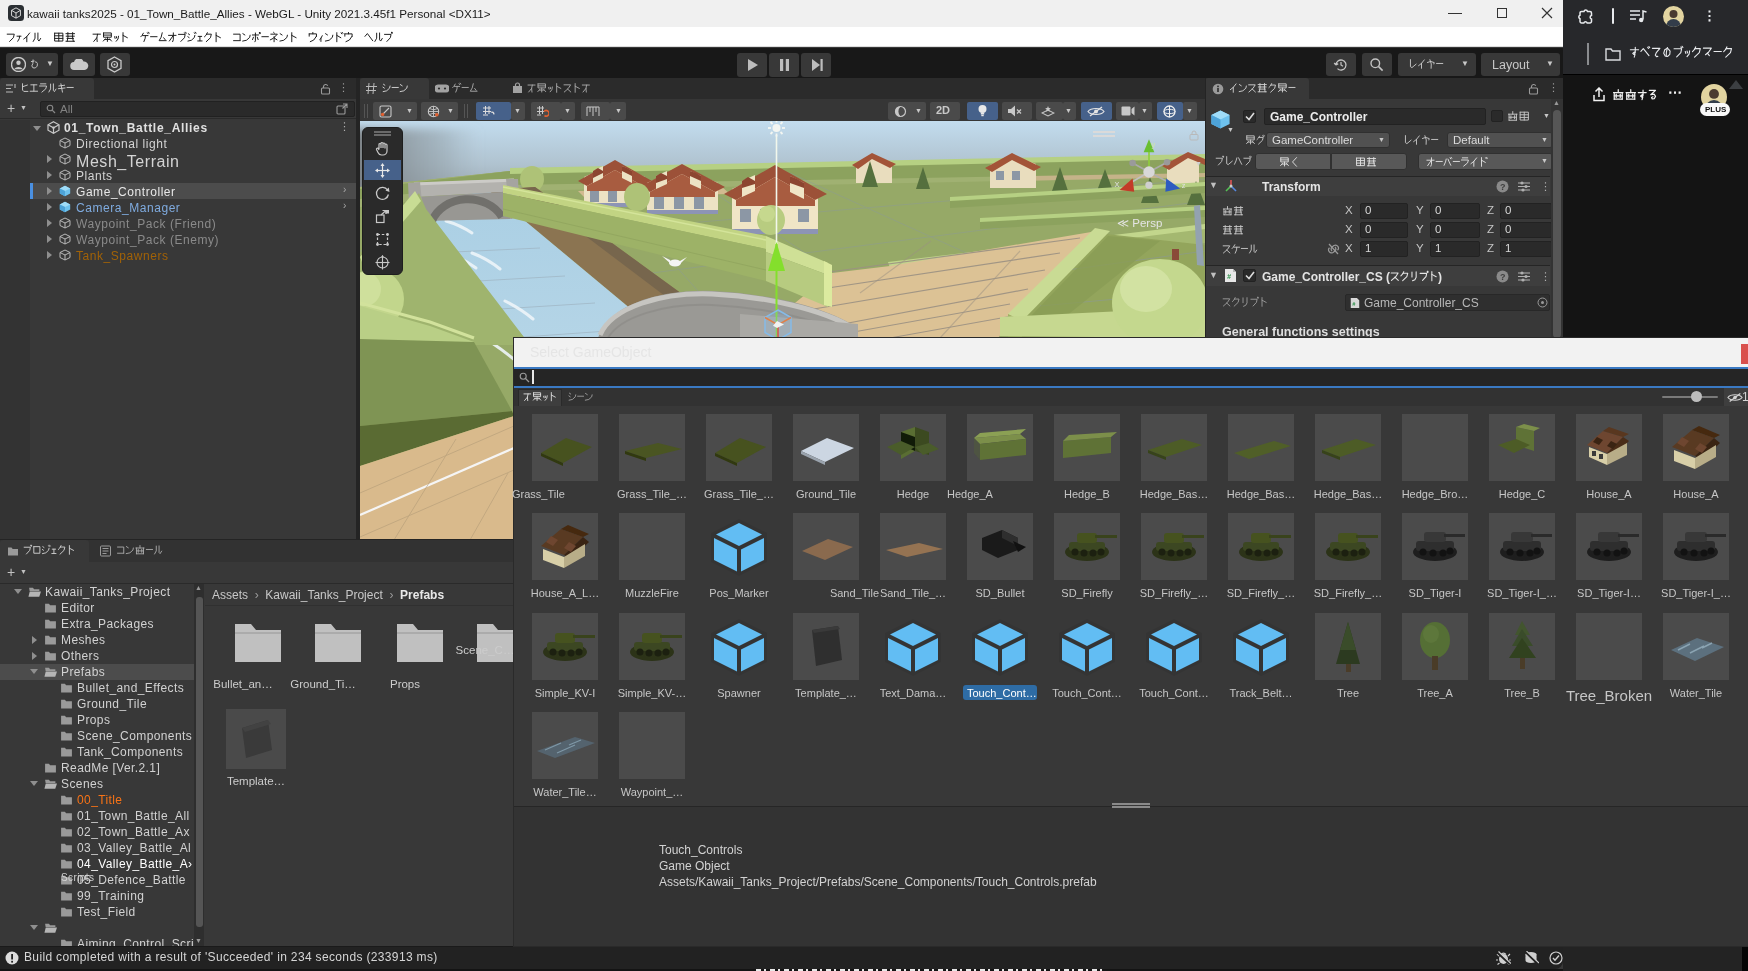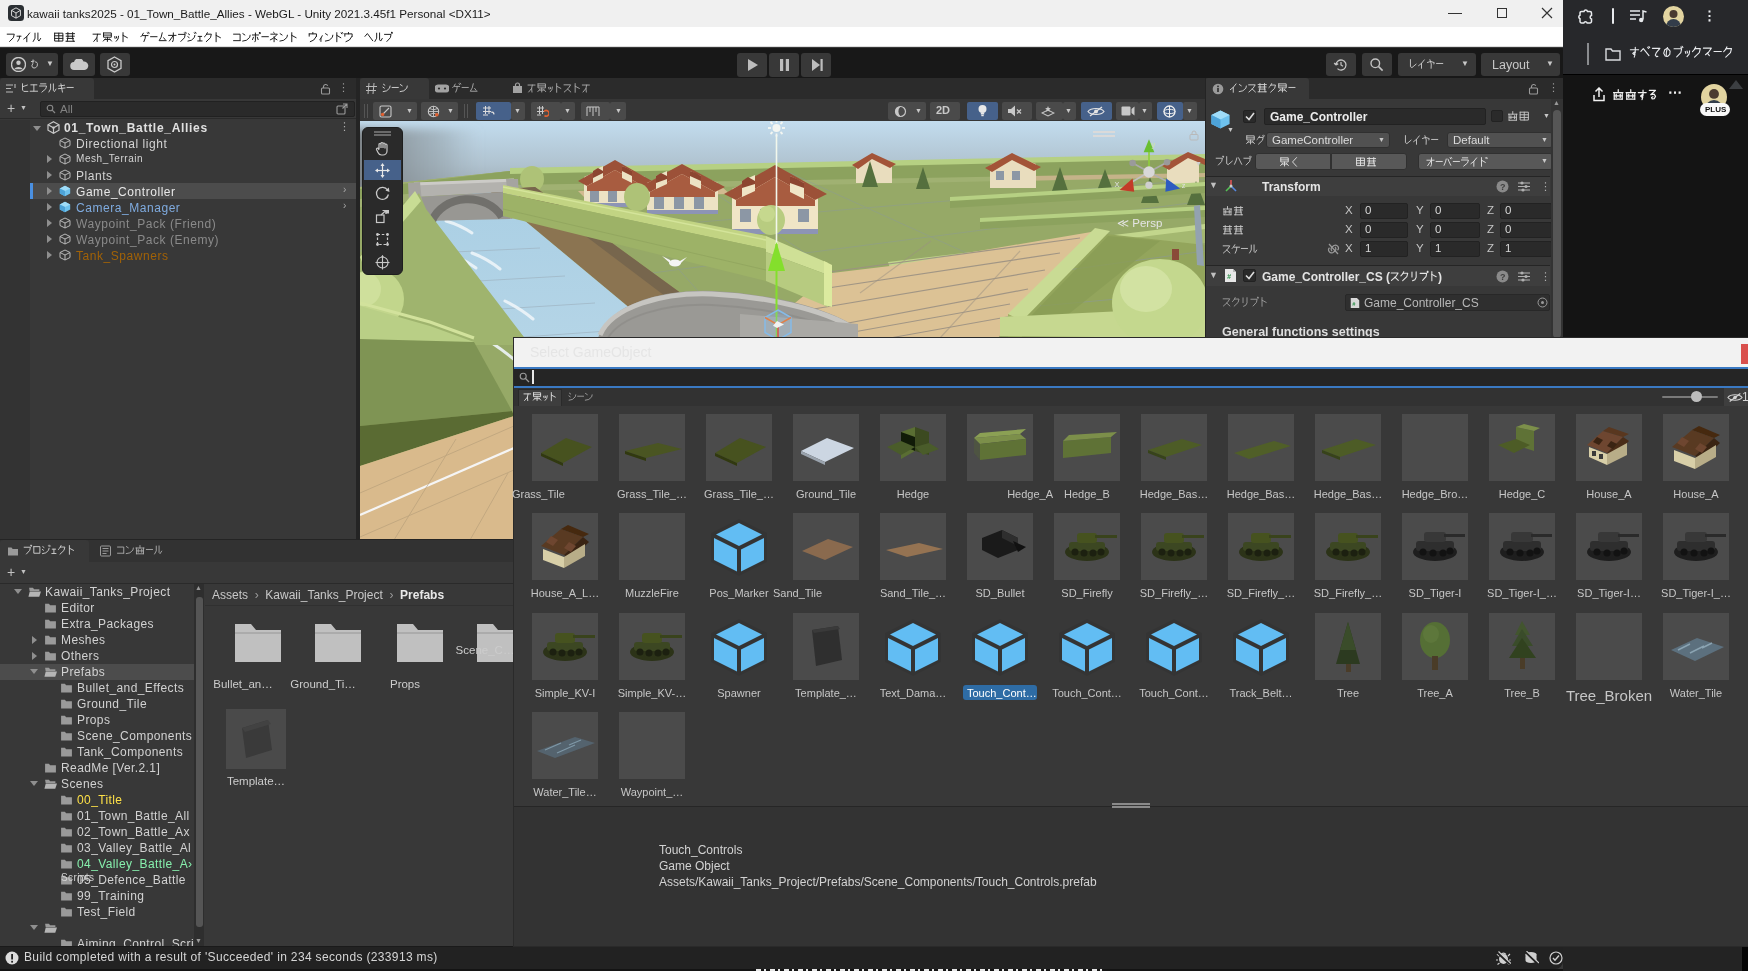--- a/index.html
+++ b/index.html
@@ -314,21 +314,21 @@
 <svg class="ab" style="left:59px;top:137px" width="12" height="12" viewBox="0 0 12 12">
     <use href="#cube"></use>
   </svg>
 <div class="txt" style="left:76px;top:137px;font-size:12px;letter-spacing:0.55px;color:#d4d4d4;font-weight:normal">Directional light</div>
 <svg class="ab" style="left:47px;top:155px" width="5" height="8" viewBox="0 0 5 8">
     <use href="#exp"></use>
   </svg>
 <svg class="ab" style="left:59px;top:153px" width="12" height="12" viewBox="0 0 12 12">
     <use href="#cube"></use>
   </svg>
-<div class="txt" style="left:76px;top:153px;font-size:10px;letter-spacing:0.55px;color:#d4d4d4;font-weight:normal">Mesh_Terrain</div>
+<div class="txt" style="left:76px;top:153px;font-size:16px;letter-spacing:0.55px;color:#d4d4d4;font-weight:normal">Mesh_Terrain</div>
 <svg class="ab" style="left:47px;top:171px" width="5" height="8" viewBox="0 0 5 8">
     <use href="#exp"></use>
   </svg>
 <svg class="ab" style="left:59px;top:169px" width="12" height="12" viewBox="0 0 12 12">
     <use href="#cube"></use>
   </svg>
 <div class="txt" style="left:76px;top:169px;font-size:12px;letter-spacing:0.55px;color:#d4d4d4;font-weight:normal">Plants</div>
 <svg class="ab" style="left:47px;top:187px" width="5" height="8" viewBox="0 0 5 8">
     <use href="#exp"></use>
   </svg>
@@ -485,37 +485,37 @@
 <svg class="ab" style="left:30px;top:781px" width="8" height="5" viewBox="0 0 8 5">
     <use href="#expd"></use>
   </svg>
 <svg class="ab" style="left:44px;top:777px" width="13" height="13" viewBox="0 0 12 12">
     <use href="#foldo"></use>
   </svg>
 <div class="txt" style="left:61px;top:777px;font-size:12px;letter-spacing:0.4px;color:#d2d2d2">Scenes</div>
 <svg class="ab" style="left:60px;top:793px" width="13" height="13" viewBox="0 0 12 12">
     <use href="#fold"></use>
   </svg>
-<div class="txt" style="left:77px;top:793px;font-size:12px;letter-spacing:0.4px;color:#fde047">00_Title</div>
+<div class="txt" style="left:77px;top:793px;font-size:12px;letter-spacing:0.4px;color:#f97316">00_Title</div>
 <svg class="ab" style="left:60px;top:809px" width="13" height="13" viewBox="0 0 12 12">
     <use href="#fold"></use>
   </svg>
 <div class="txt" style="left:77px;top:809px;font-size:12px;letter-spacing:0.4px;color:#d2d2d2">01_Town_Battle_All</div>
 <svg class="ab" style="left:60px;top:825px" width="13" height="13" viewBox="0 0 12 12">
     <use href="#fold"></use>
   </svg>
 <div class="txt" style="left:77px;top:825px;font-size:12px;letter-spacing:0.4px;color:#d2d2d2">02_Town_Battle_Ax</div>
 <svg class="ab" style="left:60px;top:841px" width="13" height="13" viewBox="0 0 12 12">
     <use href="#fold"></use>
   </svg>
 <div class="txt" style="left:77px;top:841px;font-size:12px;letter-spacing:0.4px;color:#d2d2d2">03_Valley_Battle_Al</div>
 <svg class="ab" style="left:60px;top:857px" width="13" height="13" viewBox="0 0 12 12">
     <use href="#fold"></use>
   </svg>
-<div class="txt" style="left:77px;top:857px;font-size:12px;letter-spacing:0.4px;color:#86efac">04_Valley_Battle_A›</div>
+<div class="txt" style="left:77px;top:857px;font-size:12px;letter-spacing:0.4px;color:#ffffff">04_Valley_Battle_A›</div>
 <svg class="ab" style="left:60px;top:873px" width="13" height="13" viewBox="0 0 12 12">
     <use href="#fold"></use>
   </svg>
 <div class="txt" style="left:77px;top:873px;font-size:12px;letter-spacing:0.4px;color:#d2d2d2">05_Defence_Battle</div>
 <svg class="ab" style="left:60px;top:889px" width="13" height="13" viewBox="0 0 12 12">
     <use href="#fold"></use>
   </svg>
 <div class="txt" style="left:77px;top:889px;font-size:12px;letter-spacing:0.4px;color:#d2d2d2">99_Training</div>
 <svg class="ab" style="left:60px;top:905px" width="13" height="13" viewBox="0 0 12 12">
     <use href="#fold"></use>
@@ -1724,21 +1724,21 @@
 <div class="txt" style="left:793px;top:488px;width:106px;margin-left:-20px;text-align:center;font-size:11px;color:#c6c6c6">Ground_Tile</div>
 <div class="ab" style="left:880px;top:414px;width:66px;height:67px;background:#4b4b4b"></div>
 <svg class="ab" style="left:881px;top:417px" width="64" height="62" viewBox="0 0 64 62">
     <use href="#t_hedge"></use>
   </svg>
 <div class="txt" style="left:880px;top:488px;width:106px;margin-left:-20px;text-align:center;font-size:11px;color:#c6c6c6">Hedge</div>
 <div class="ab" style="left:967px;top:414px;width:66px;height:67px;background:#4b4b4b"></div>
 <svg class="ab" style="left:968px;top:417px" width="64" height="62" viewBox="0 0 64 62">
     <use href="#t_hedgeA"></use>
   </svg>
-<div class="txt" style="left:967px;top:488px;width:106px;margin-left:-20px;text-align:right;font-size:11px;color:#c6c6c6">Hedge_A</div>
+<div class="txt" style="left:967px;top:488px;width:106px;margin-left:-20px;text-align:left;font-size:11px;color:#c6c6c6">Hedge_A</div>
 <div class="ab" style="left:1054px;top:414px;width:66px;height:67px;background:#4b4b4b"></div>
 <svg class="ab" style="left:1055px;top:417px" width="64" height="62" viewBox="0 0 64 62">
     <use href="#t_hedgeB"></use>
   </svg>
 <div class="txt" style="left:1054px;top:488px;width:106px;margin-left:-20px;text-align:center;font-size:11px;color:#c6c6c6">Hedge_B</div>
 <div class="ab" style="left:1141px;top:414px;width:66px;height:67px;background:#4b4b4b"></div>
 <svg class="ab" style="left:1142px;top:417px" width="64" height="62" viewBox="0 0 64 62">
     <use href="#t_hedgebase"></use>
   </svg>
 <div class="txt" style="left:1141px;top:488px;width:106px;margin-left:-20px;text-align:center;font-size:11px;color:#c6c6c6">Hedge_Bas…</div>
@@ -1777,21 +1777,21 @@
 <div class="ab" style="left:619px;top:513px;width:66px;height:67px;background:#4b4b4b"></div>
 <div class="txt" style="left:619px;top:587px;width:106px;margin-left:-20px;text-align:center;font-size:11px;color:#c6c6c6">MuzzleFire</div>
 <svg class="ab" style="left:707px;top:516px" width="64" height="62" viewBox="0 0 64 62">
     <use href="#t_bcube"></use>
   </svg>
 <div class="txt" style="left:706px;top:587px;width:106px;margin-left:-20px;text-align:center;font-size:11px;color:#c6c6c6">Pos_Marker</div>
 <div class="ab" style="left:793px;top:513px;width:66px;height:67px;background:#4b4b4b"></div>
 <svg class="ab" style="left:794px;top:516px" width="64" height="62" viewBox="0 0 64 62">
     <use href="#t_sand"></use>
   </svg>
-<div class="txt" style="left:793px;top:587px;width:106px;margin-left:-20px;text-align:left;font-size:11px;color:#c6c6c6">Sand_Tile</div>
+<div class="txt" style="left:793px;top:587px;width:106px;margin-left:-20px;text-align:right;font-size:11px;color:#c6c6c6">Sand_Tile</div>
 <div class="ab" style="left:880px;top:513px;width:66px;height:67px;background:#4b4b4b"></div>
 <svg class="ab" style="left:881px;top:516px" width="64" height="62" viewBox="0 0 64 62">
     <use href="#t_sand2"></use>
   </svg>
 <div class="txt" style="left:880px;top:587px;width:106px;margin-left:-20px;text-align:center;font-size:11px;color:#c6c6c6">Sand_Tile_…</div>
 <div class="ab" style="left:967px;top:513px;width:66px;height:67px;background:#4b4b4b"></div>
 <svg class="ab" style="left:968px;top:516px" width="64" height="62" viewBox="0 0 64 62">
     <use href="#t_bullet"></use>
   </svg>
 <div class="txt" style="left:967px;top:587px;width:106px;margin-left:-20px;text-align:center;font-size:11px;color:#c6c6c6">SD_Bullet</div>

